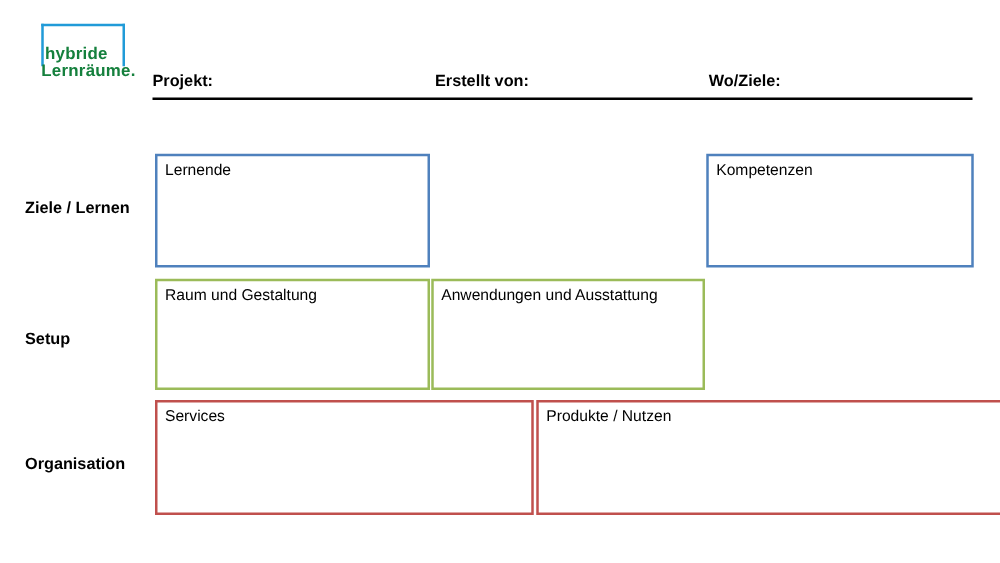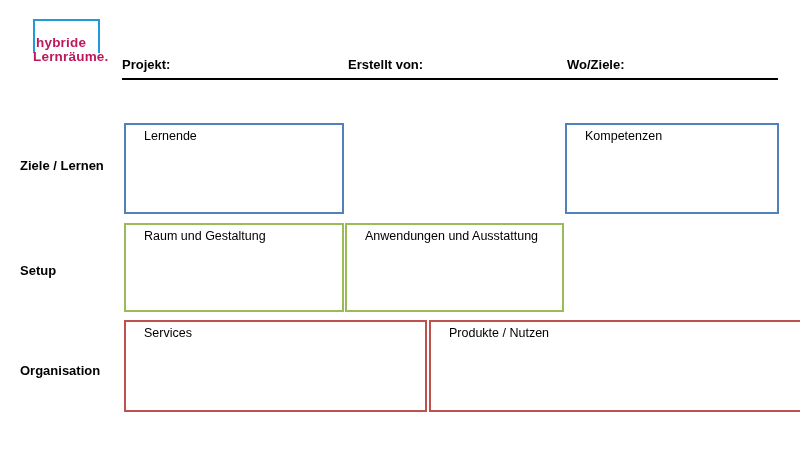--- a/index.html
+++ b/index.html
@@ -22,21 +22,21 @@
     border-left: 2px solid #219BD8;
   }
   .logo-frame-right {
     position: absolute;
     left: 98px; top: 19px;
     width: 2px; height: 34px;
     background: #219BD8;
   }
   .logo-line {
     position: absolute;
-    color: #be185d;
+    color: #15803d;
     font-weight: bold;
     font-size: 13.5px;
     line-height: 14px;
     letter-spacing: 0.2px;
     white-space: nowrap;
   }
   .logo-line1 { left: 36px; top: 36px; }
   .logo-line2 { left: 33px; top: 50px; }
 
   
@@ -85,21 +85,21 @@
   .r3 { top: 320px; height: 92px; }
 
   .c1 { left: 124px; width: 220px; }
   .c2 { left: 345px; width: 219px; }
   .c3 { left: 565px; width: 214px; }
 
   .s1 { left: 124px; width: 303px; }
   .s2 { left: 429px; width: 378px; }
 
   .box-title {
-    padding: 4px 5px 0 18px;
+    padding: 4px 5px 0 6px;
     font-size: 12.5px;
     line-height: 15px;
     white-space: nowrap;
   }
 </style>
 </head>
 <body>
 
 <div class="page">
 

